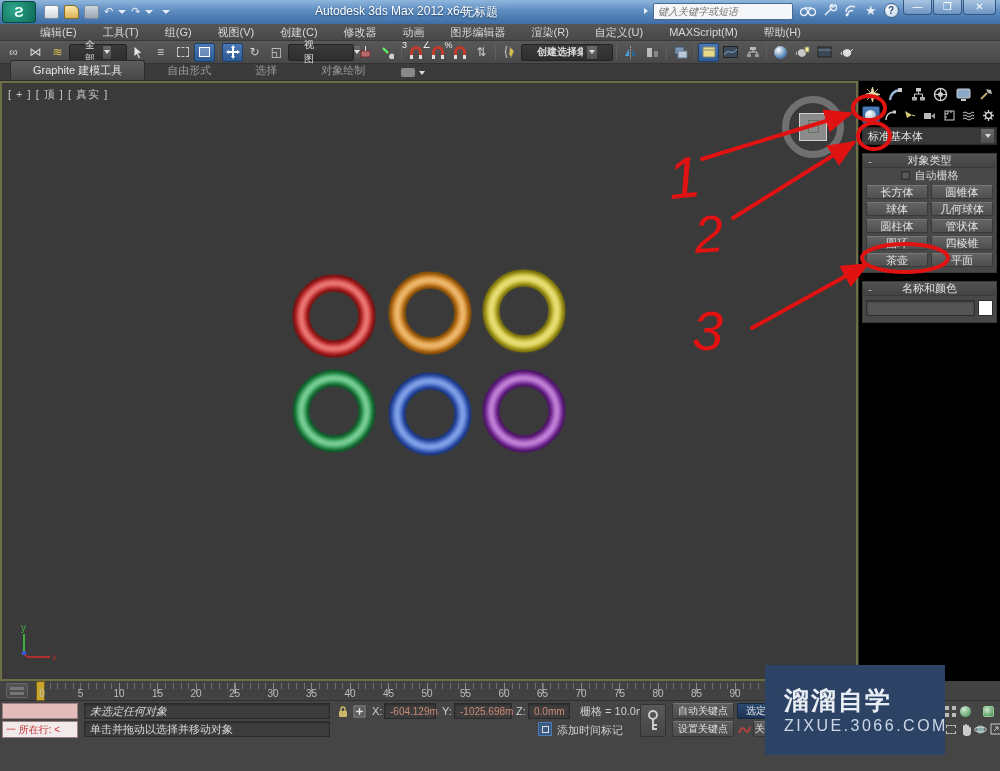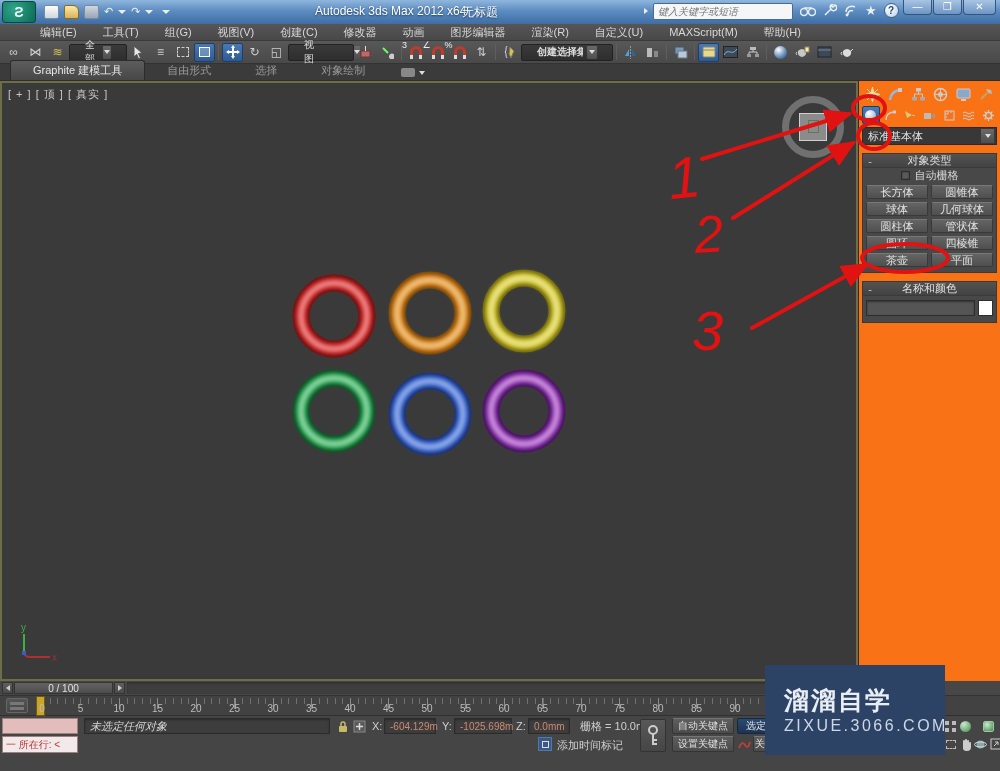--- a/index.html
+++ b/index.html
@@ -55,21 +55,21 @@
   .viewport{position:relative;width:858px;height:600px;background:#3a3a3a;border:2px solid #6e6e46;flex:none;overflow:hidden;}
   .vplabel{position:absolute;left:6px;top:4px;color:#c8c8c8;font-size:11px;letter-spacing:1px;}
   .ringwrap{position:absolute;width:96px;height:96px;}
   .navwidget{position:absolute;left:780px;top:13px;width:62px;height:62px;}
   .navwidget .ring{position:absolute;inset:0;border:7px solid rgba(255,255,255,0.28);border-radius:50%;}
   .navwidget .sq{position:absolute;left:17px;top:17px;width:28px;height:28px;background:rgba(205,205,205,0.55);border:1px solid rgba(255,255,255,0.6);}
   .navwidget .sq i{position:absolute;left:8px;top:6px;width:11px;height:13px;border:1px solid rgba(90,110,80,0.8);}
   .axisgizmo{position:absolute;left:14px;top:538px;width:60px;height:45px;}
 
   
-  .cmdpanel{width:142px;background:#f97316;border-left:1px solid #2e2e2e;padding:2px 3px;flex:none;}
+  .cmdpanel{width:142px;background:#000000;border-left:1px solid #2e2e2e;padding:2px 3px;flex:none;}
   .cp-row{display:flex;align-items:center;gap:2px;margin:1px 0 2px 0;}
   .cp-tab{width:21px;height:20px;display:flex;align-items:center;justify-content:center;border-radius:2px;}
   .cp-cat{width:18px;height:18px;display:flex;align-items:center;justify-content:center;border-radius:2px;}
   .cp-cat.active{background:linear-gradient(#4d7db8,#2c5astro90);background:linear-gradient(#4d7db8,#2c5a90);border:1px solid #1d3c64;}
   .cp-drop{height:18px;background:#383838;border:1px solid #2a2a2a;color:#e2e2e2;display:flex;align-items:center;justify-content:space-between;padding:0 2px 0 5px;font-size:11px;margin:3px 0 8px 0;}
   .cp-drop .caret-box{width:13px;height:14px;background:linear-gradient(#6a6a6a,#4e4e4e);display:flex;align-items:center;justify-content:center;}
   .rollout{border:1px solid #3a3a3a;background:#484848;margin-bottom:8px;}
   .rollhead{height:14px;background:linear-gradient(#525252,#434343);border-bottom:1px solid #3a3a3a;display:flex;align-items:center;font-size:11px;color:#e0e0e0;}
   .rollhead .minus{width:14px;text-align:center;color:#cacaca;}
   .rollhead .rtitle{flex:1;text-align:center;padding-right:14px;}
@@ -541,44 +541,35 @@
           <span class="rtitle">名称和颜色</span>
         </div>
         <div class="nc-body">
           <span class="nc-input"></span>
           <span class="nc-swatch"></span>
         </div>
       </div>
     </div>
   </div>
 
-  <div class="timeslider">
-    <span class="ts-btn" style="left:2px;">
-        <span class="caret-l"></span>
-      </span>
-    <span class="ts-handle">0 / 100</span>
-    <span class="ts-btn" style="left:114px;">
-        <span class="caret-r"></span>
-      </span>
-    <span class="ts-track"></span>
-  </div>
 
   <div class="trackbar">
     <span class="tb-key-icon"></span>
     <span class="ruler-minor"></span>
     <span class="ruler-major"></span>
     <span class="tb-handle"></span>
     <span id="ticknums"><span class="tick-num" style="left: 42px;">0</span><span class="tick-num" style="left: 80.5px;">5</span><span class="tick-num" style="left: 119px;">10</span><span class="tick-num" style="left: 157.5px;">15</span><span class="tick-num" style="left: 196px;">20</span><span class="tick-num" style="left: 234.5px;">25</span><span class="tick-num" style="left: 273px;">30</span><span class="tick-num" style="left: 311.5px;">35</span><span class="tick-num" style="left: 350px;">40</span><span class="tick-num" style="left: 388.5px;">45</span><span class="tick-num" style="left: 427px;">50</span><span class="tick-num" style="left: 465.5px;">55</span><span class="tick-num" style="left: 504px;">60</span><span class="tick-num" style="left: 542.5px;">65</span><span class="tick-num" style="left: 581px;">70</span><span class="tick-num" style="left: 619.5px;">75</span><span class="tick-num" style="left: 658px;">80</span><span class="tick-num" style="left: 696.5px;">85</span><span class="tick-num" style="left: 735px;">90</span><span class="tick-num" style="left: 773.5px;">95</span><span class="tick-num" style="left: 812px;">100</span></span>
   </div>
 
   <div class="statusbar">
     <span class="listener1"></span>
     <span class="listener2">一 所在行: &lt;</span>
 
     <span class="sfield" style="left:84px;top:2px;width:246px;font-style:italic;">未选定任何对象</span>
+    <span class="sfield" style="left:84px;top:20px;width:246px;">单击并拖动以选择并移动对象</span>
 
     <span class="gicon" style="left:335px;top:3px;">
         <svg width="10" height="12" viewBox="0 0 10 12">
           <rect x="1" y="5" width="8" height="6" rx="1" fill="#c8b868"></rect>
           <path d="M3 5 V3 a2 2 0 0 1 4 0 V5" stroke="#c8b868" fill="none" stroke-width="1.5"></path>
         </svg>
       </span>
     <span class="gicon" style="left:352px;top:3px;">
         <svg width="13" height="13" viewBox="0 0 13 13">
           <rect x="1" y="1" width="11" height="11" fill="#5a5a5a" stroke="#888"></rect>

